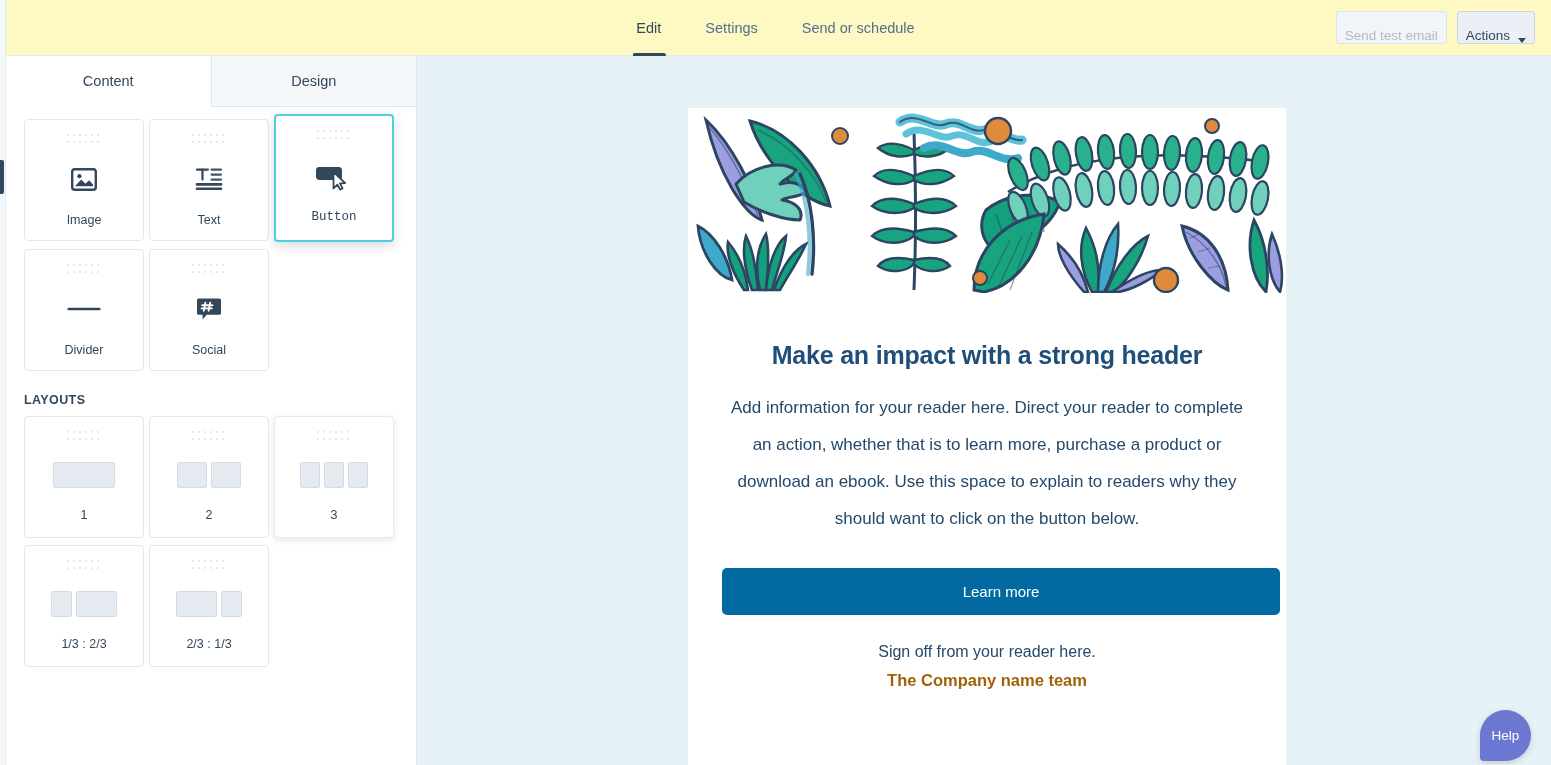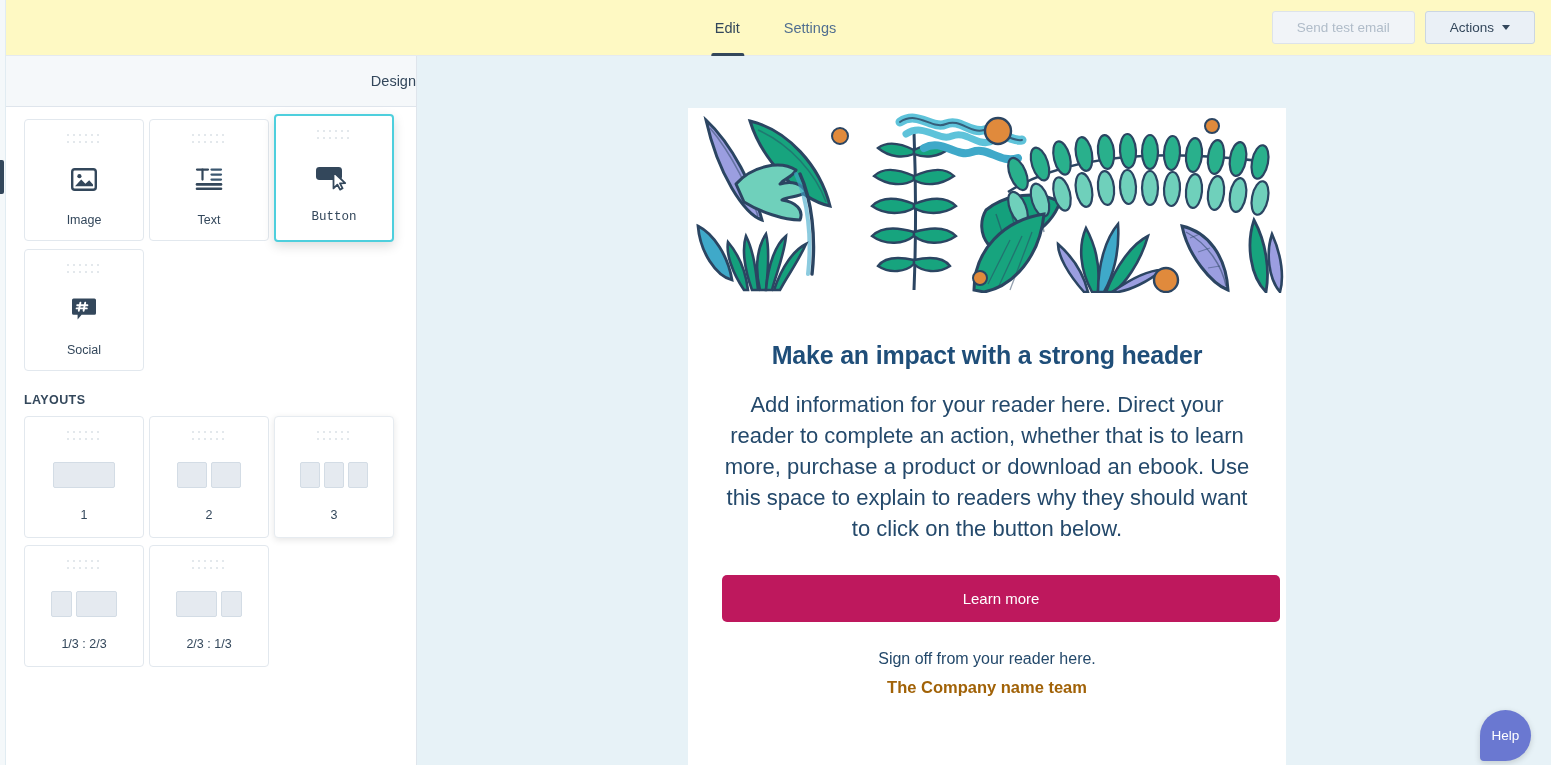--- a/index.html
+++ b/index.html
@@ -61,24 +61,24 @@
     position: absolute; left: 18px; right: 18px; bottom: 0;
     height: 3px; background: #33475b;
     border-radius: 2px 2px 0 0;
   }
   .topbar-actions {
     position: absolute; right: 16px; top: 11px;
     display: flex; gap: 10px; align-items: center;
   }
   .btn {
     height: 33px;
-    padding: 0 24px;
+    padding: 0 8px;
     border-radius: 3px;
     font-size: 13.5px;
-    display: flex; align-items: center; justify-content: center;
+    display: flex; align-items: flex-end; justify-content: center;
     cursor: pointer;
     border: 1px solid #cbd6e2;
     background: #eaf0f6;
     color: #33475b;
     white-space: nowrap;
   }
   .btn.disabled {
     color: #b0bcc9;
     background: #f1f4f8;
     border-color: #dde3ea;
@@ -106,21 +106,21 @@
   }
   .panel-tab {
     flex: 1;
     display: flex; align-items: center; justify-content: center;
     font-size: 14.5px;
     color: #33475b;
     cursor: pointer;
     background: #f5f8fa;
     border-right: 1px solid #dfe5ec;
   }
-  .panel-tab:last-child { border-right: none; justify-content: flex-end; }
+  .panel-tab:last-child { border-right: none; }
   .panel-tab.active {
     background: #ffffff;
     border-bottom: 1px solid #ffffff;
     margin-bottom: -1px;
   }
 
   .panel-body { padding: 12px 26px 0 18px; }
 
   
   .tile-grid {
@@ -236,29 +236,29 @@
   .email-hero { display: block; width: 598px; height: 185px; }
   .email-content { padding: 48px 34px 0 34px; text-align: center; }
   .email-h1 {
     font-size: 25px;
     font-weight: 700;
     color: #1f4e79;
     letter-spacing: -0.2px;
   }
   .email-p {
     margin-top: 19px;
-    font-size: 22px;
-    line-height: 31px;
+    font-size: 17px;
+    line-height: 37px;
     color: #24496b;
   }
   .cta {
     display: block;
     margin: 31px auto 0 auto;
     width: 558px; height: 47px;
-    background: #be185d;
+    background: #0369a1;
     border-radius: 5px;
     color: #ffffff;
     font-size: 15px;
     line-height: 47px;
     text-align: center;
     cursor: pointer;
     border: none;
   }
   .email-signoff {
     margin-top: 28px;
@@ -302,36 +302,42 @@
   </div>
 
   <div class="topbar">
     <div class="topnav">
       <div class="topnav-item active">
         <span>Edit</span>
       </div>
       <div class="topnav-item">
         <span>Settings</span>
       </div>
+      <div class="topnav-item">
+        <span>Send or schedule</span>
+      </div>
     </div>
 
     <div class="topbar-actions">
       <div class="btn disabled">
         <span>Send test email</span>
       </div>
       <div class="btn">
         <span>Actions</span>
         <span class="caret"></span>
       </div>
     </div>
   </div>
 
   <div class="panel">
 
     <div class="panel-tabs">
+      <div class="panel-tab active">
+        <span>Content</span>
+      </div>
       <div class="panel-tab">
         <span>Design</span>
       </div>
     </div>
 
     <div class="panel-body">
 
       <div class="tile-grid">
 
         <div class="tile">
@@ -405,20 +411,42 @@
           </div>
           <div class="tile-icon">
             <svg width="40" height="30" viewBox="0 0 40 30" aria-hidden="true">
               <rect x="2" y="6" width="26" height="13" rx="3.4" fill="#33475b"></rect>
               <path d="M19.5 11 L19.5 27.4 L23.4 23.6 L26.1 28.6 L28.6 27.3 L26 22.4 L31.2 22.1 Z" fill="#ffffff" stroke="#33475b" stroke-width="1.8" stroke-linejoin="round"></path>
             </svg>
           </div>
           <div class="tile-label">Button</div>
         </div>
 
+        <div class="tile">
+          <div class="handle">
+            <i></i>
+              <i></i>
+              <i></i>
+              <i></i>
+              <i></i>
+              <i></i>
+              <i></i>
+              <i></i>
+              <i></i>
+              <i></i>
+              <i></i>
+              <i></i>
+          </div>
+          <div class="tile-icon">
+            <svg width="34" height="8" viewBox="0 0 34 8" aria-hidden="true">
+              <path d="M1.6 4 H32.4" stroke="#33475b" stroke-width="2.4" stroke-linecap="round"></path>
+            </svg>
+          </div>
+          <div class="tile-label">Divider</div>
+        </div>
 
         <div class="tile">
           <div class="handle">
             <i></i>
               <i></i>
               <i></i>
               <i></i>
               <i></i>
               <i></i>
               <i></i>

